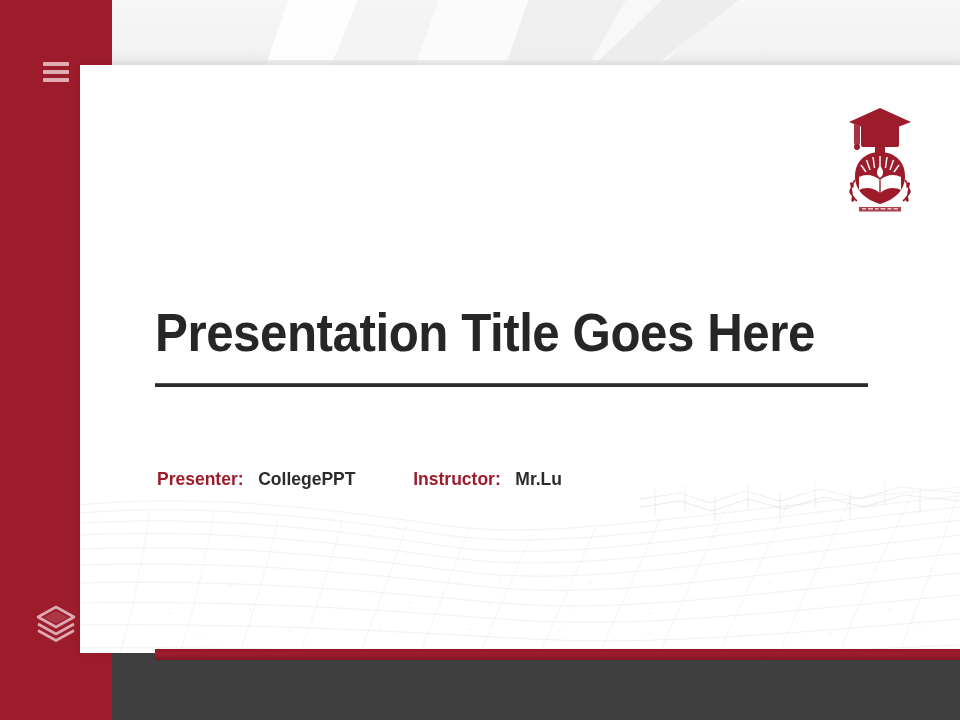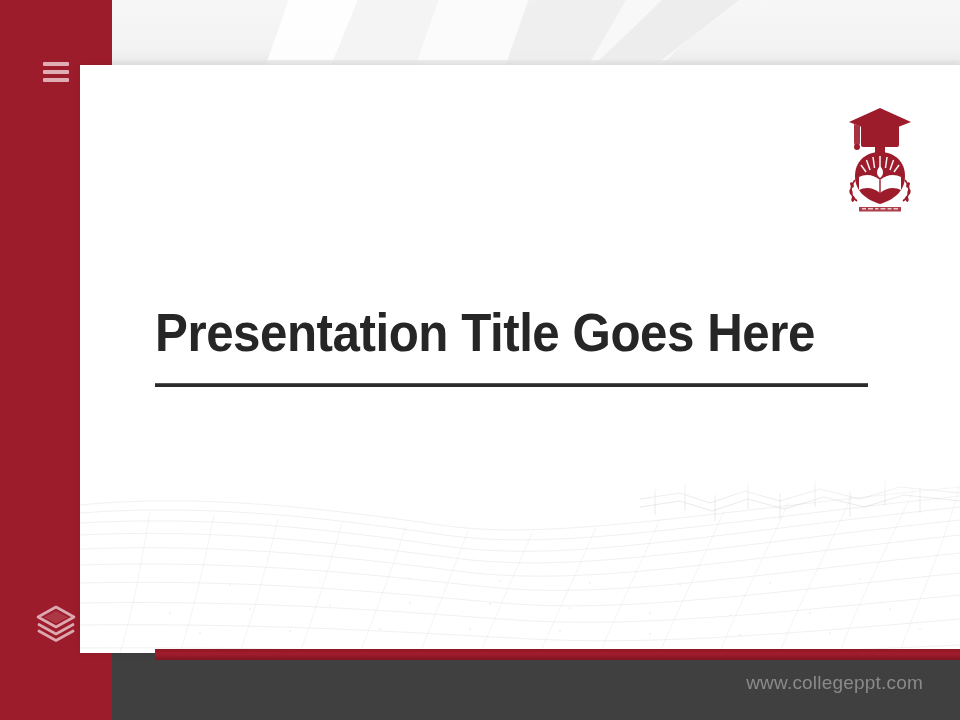--- a/index.html
+++ b/index.html
@@ -275,22 +275,30 @@
             <rect x="48.5" y="108.2" width="4.5" height="1.2"></rect>
         </g>
       </svg>
     </div>
 
     <div class="title-block">
       <div class="slide-title">Presentation Title Goes Here</div>
       <div class="title-rule"></div>
     </div>
 
+    <div class="meta-row">
+      <span class="meta-label">Presenter:</span>
+      <span>&nbsp;</span>
+      <span class="meta-value">CollegePPT</span>
+      <span class="meta-gap"></span>
+      <span class="meta-label">Instructor:</span>
+      <span>&nbsp;</span>
+      <span class="meta-value">Mr.Lu</span>
+    </div>
 
   </div>
 
   <div class="card-shadow"></div>
 
   <div class="bottom-red-bar"></div>
 
-  <div class="footer-url">www.collegeppt.com</div>
 
 </div>
 
 </body></html>

